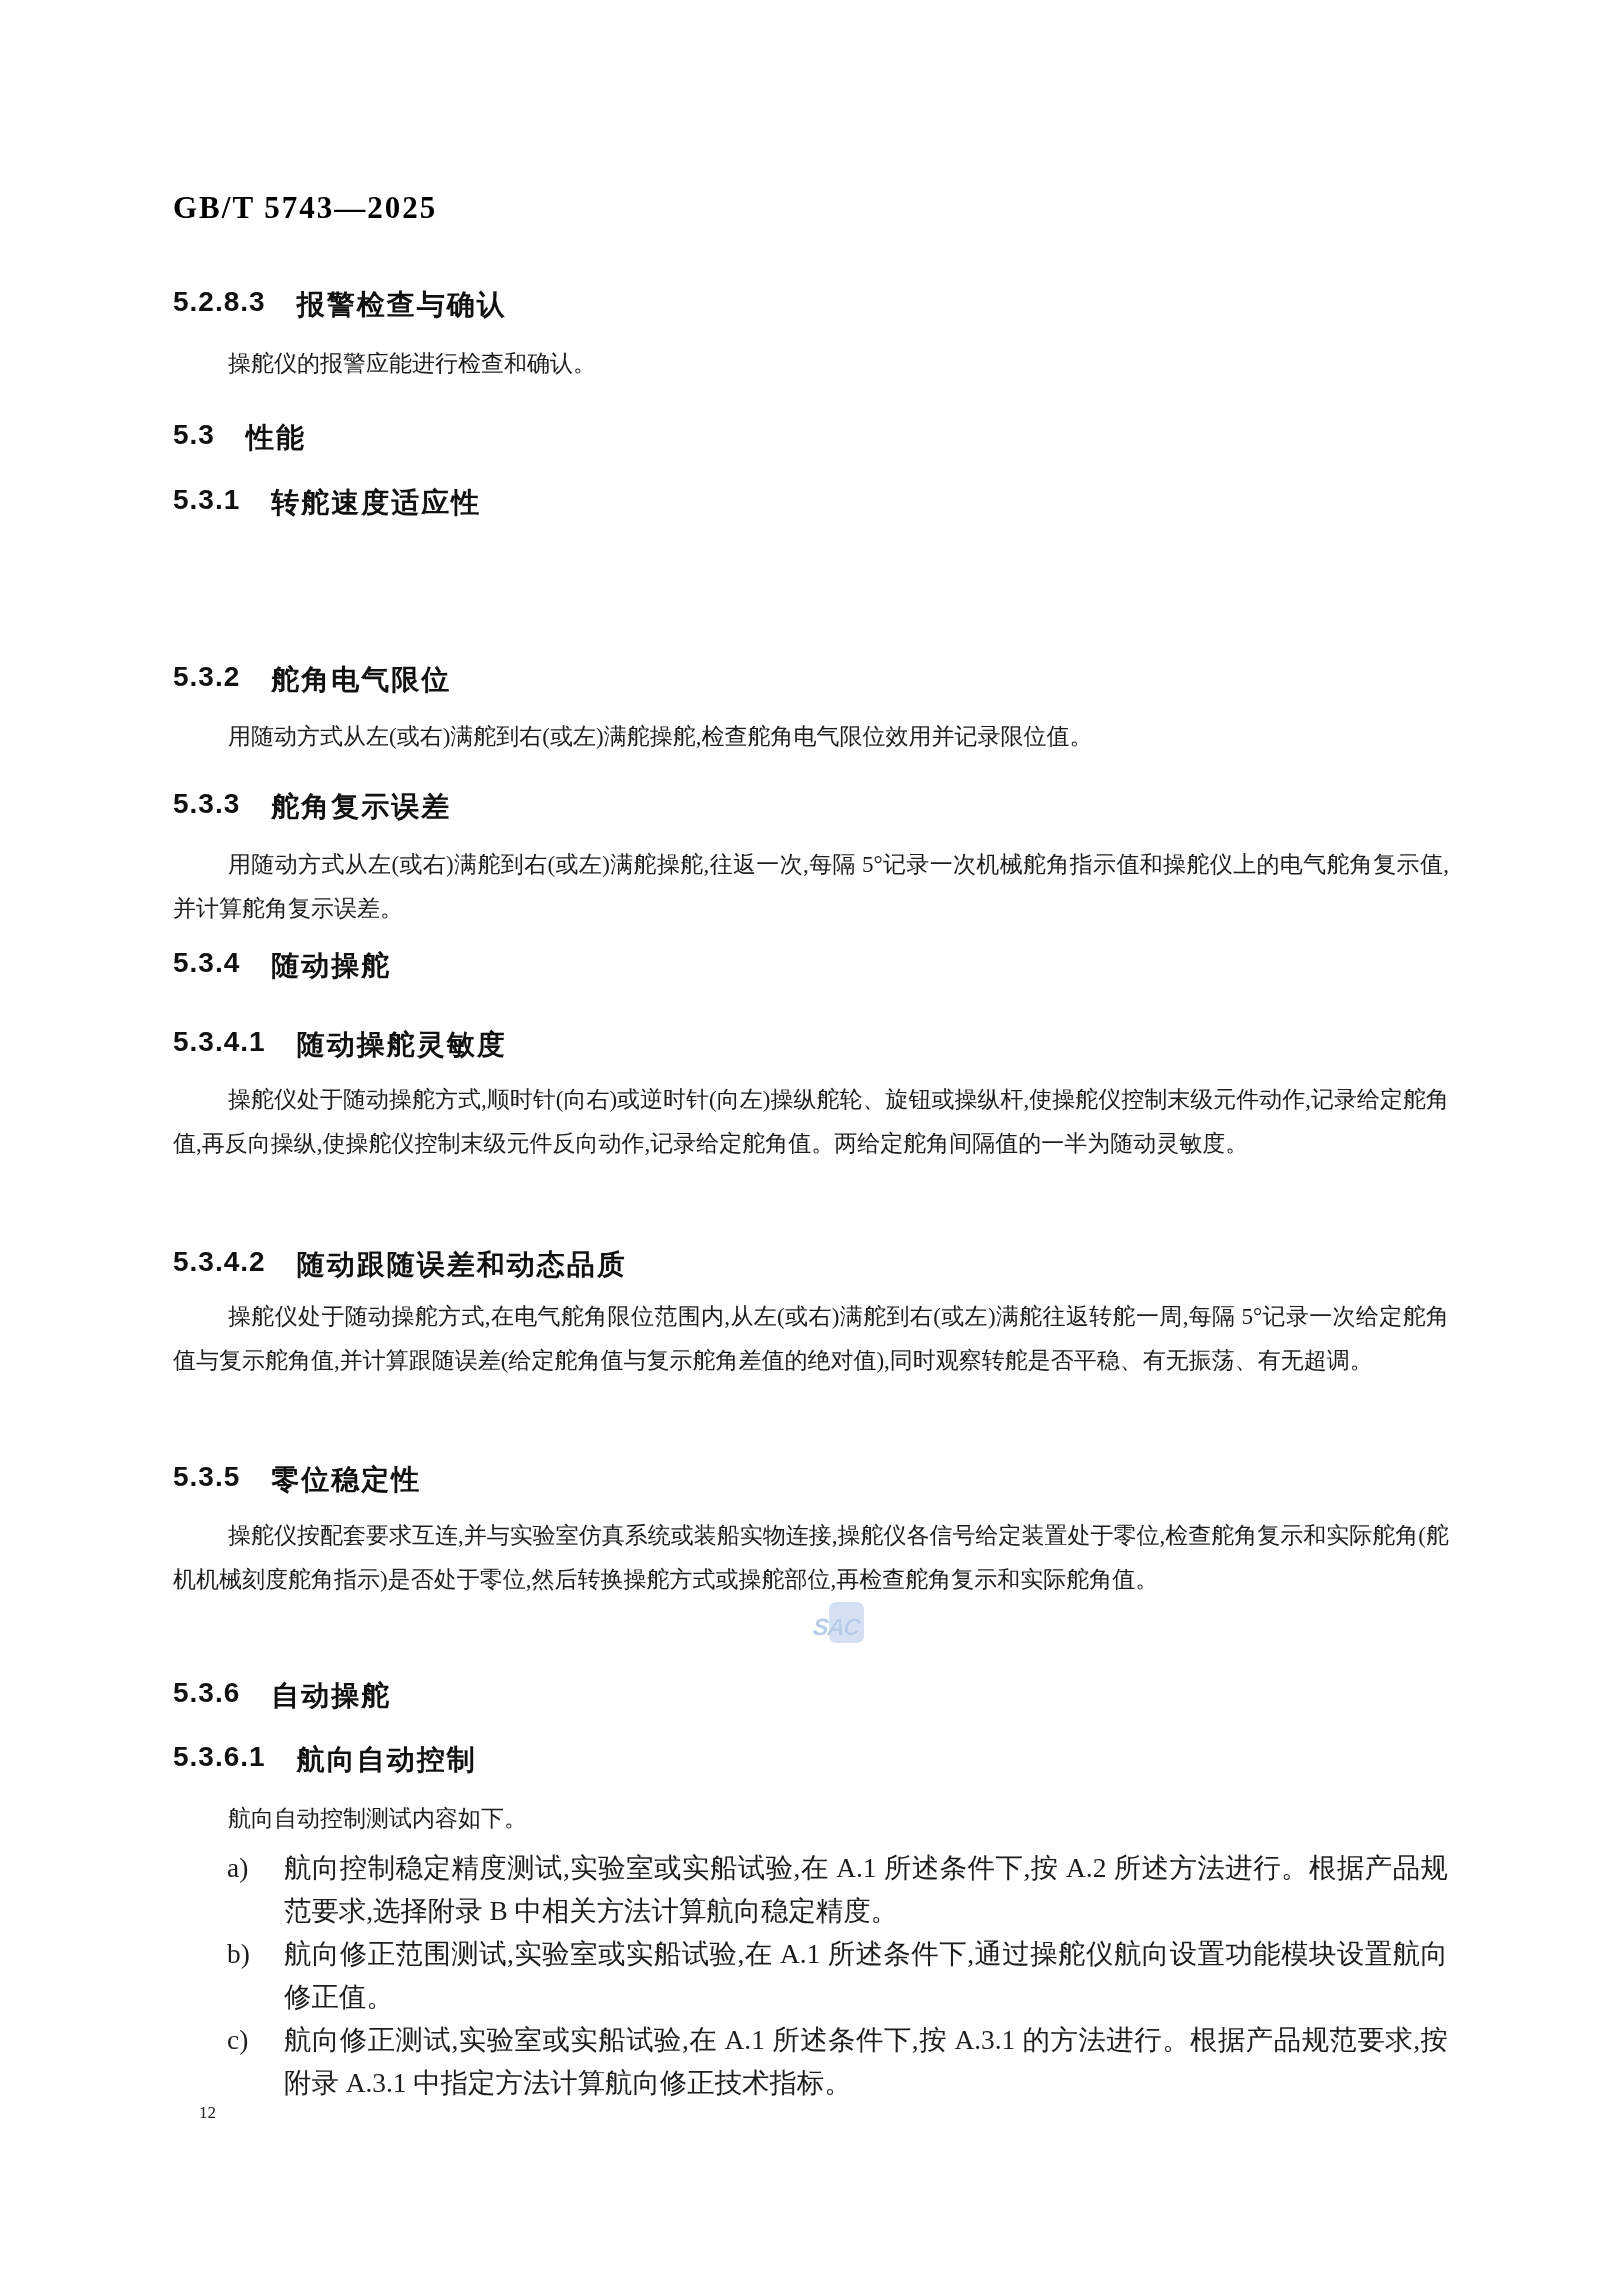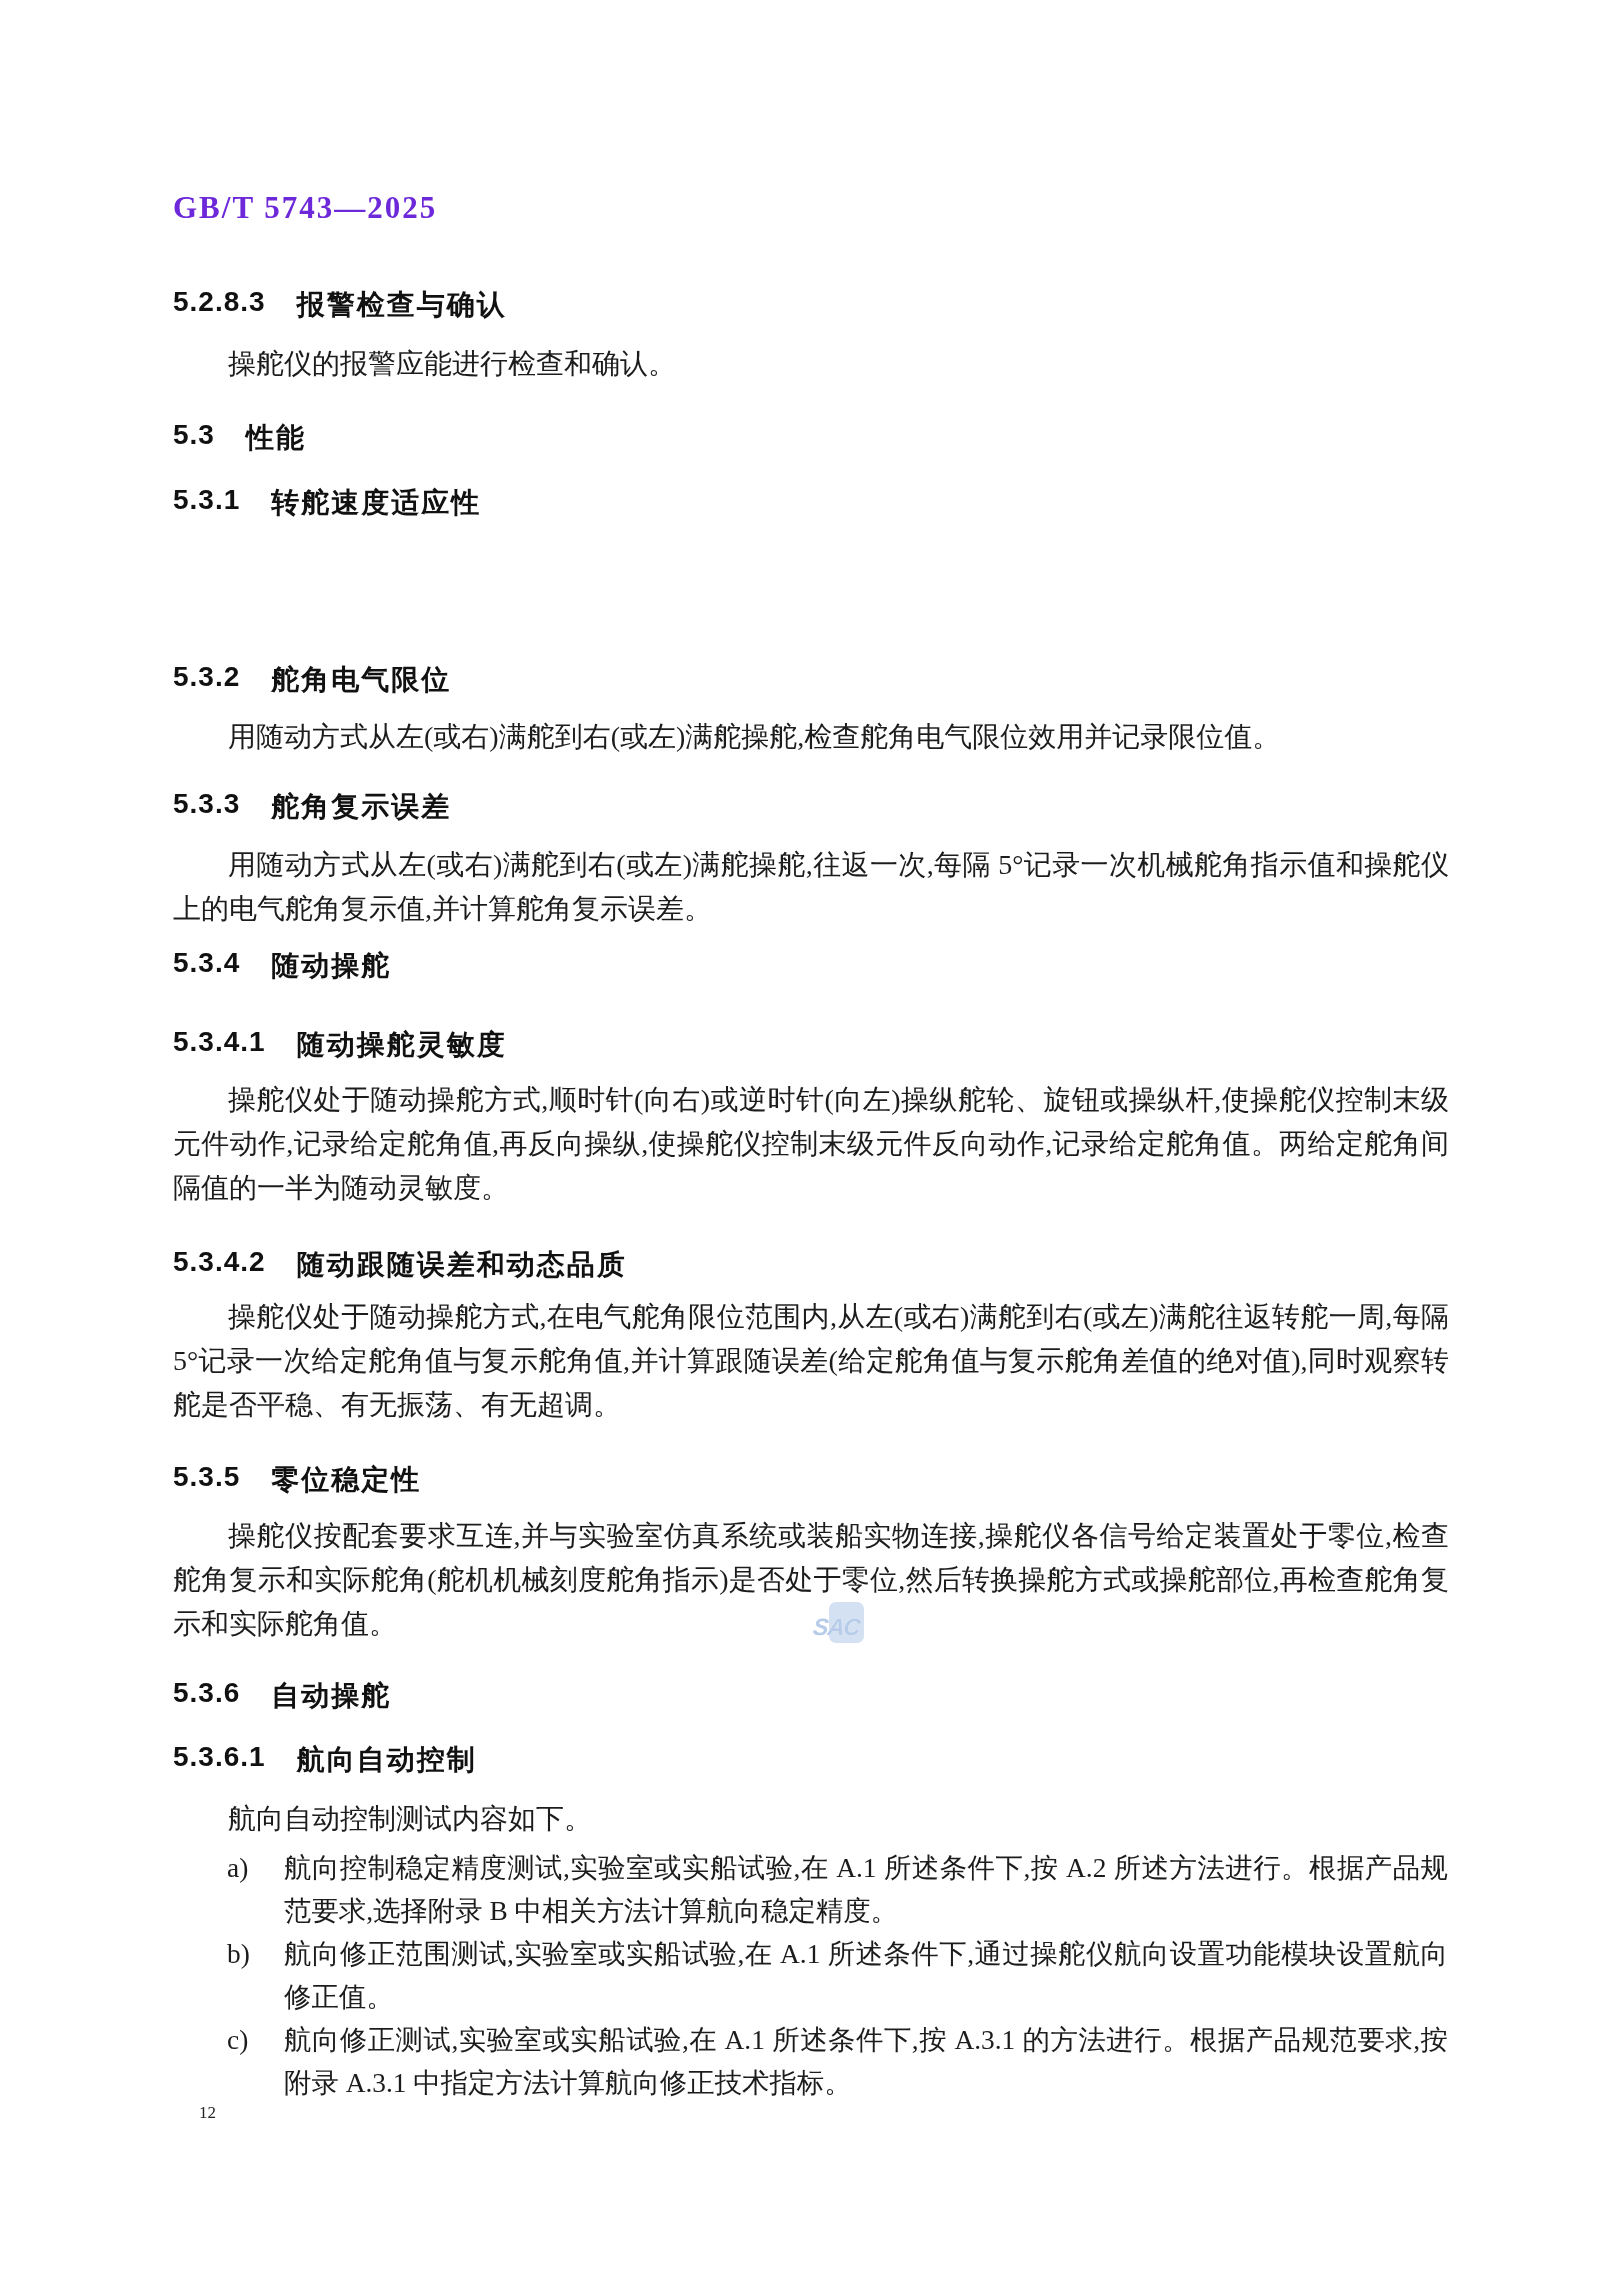--- a/index.html
+++ b/index.html
@@ -11,39 +11,39 @@
     overflow:hidden;
     color:#1c1c1c;
   }
   .abs{position:absolute;}
   .std-header{
     left:173px;top:190px;
     font-family:"Liberation Serif","DejaVu Serif",serif;
     font-weight:700;
     font-size:31px;
     letter-spacing:2px;
-    color:#6d28d9;
+    color:#000000;
   }
   .clause-heading{
     left:173px;
     display:flex;
     align-items:flex-start;
     font-family:"Liberation Sans","DejaVu Sans",sans-serif;
     font-weight:700;
     font-size:28px;
     color:#111;
     white-space:nowrap;
   }
   .clause-heading .num{letter-spacing:1px;}
   .clause-heading .ttl{margin-left:31px;letter-spacing:2px;}
   .body-para{
     left:173px;
     width:1276px;
     font-family:"Liberation Serif","DejaVu Serif",serif;
-    font-size:28px;
+    font-size:23px;
     line-height:44px;
     text-align:justify;
     text-indent:55px;
     color:#1c1c1c;
     margin:0;
   }
   .clause-list{
     left:227px;
     width:1221px;
     font-family:"Liberation Serif","DejaVu Serif",serif;

